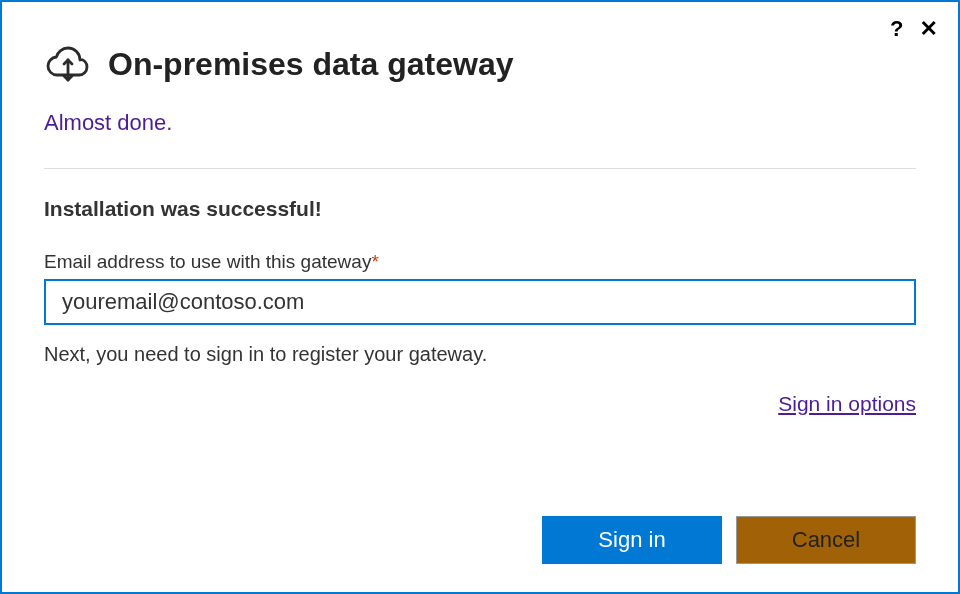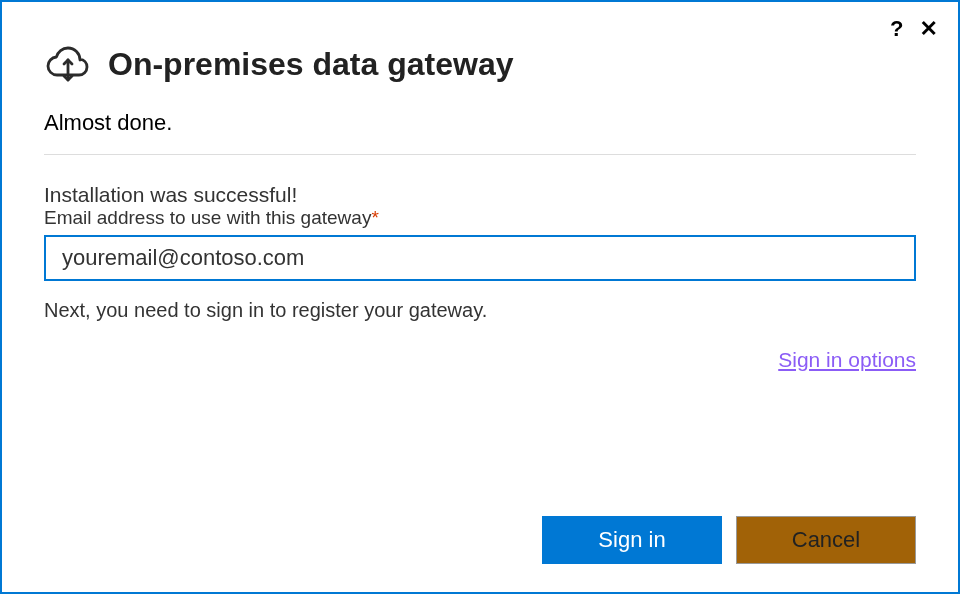--- a/index.html
+++ b/index.html
@@ -35,33 +35,35 @@
       margin-top: 18px;
     }
     .cloud-icon svg { width: 48px; height: 48px; display:block;}
     .app-title {
       font-size: 32px;
       font-weight: 600;
       color: #222;
     }
     .subtitle {
       font-size: 22px;
-      color: #000000;
+      color: #4c1d95;
       margin-top: 22px;
-      padding-bottom: 18px;
+      padding-bottom: 32px;
       border-bottom: 1px solid #ddd;
     }
     .status-msg {
       font-size: 21px;
       color: #333;
       margin-top: 28px;
+      font-weight: bold;
     }
     .field-label {
       font-size: 19px;
       color: #333;
+      margin-top: 30px;
     }
     .req-asterisk { color: #d83b01; }
     .email-input {
       display:block;
       width: 100%;
       font-size: 22px;
       padding: 8px 16px;
       border: 2px solid #0078d4;
       outline: none;
       margin-top: 6px;
@@ -69,21 +71,21 @@
       font-family: inherit;
     }
     .next-msg {
       font-size: 20px;
       color: #333;
       margin-top: 18px;
     }
     .link-row { text-align: right; margin-top: 26px; }
     .signin-options-link {
       font-size: 21px;
-      color: #8b5cf6;
+      color: #4c1d95;
       text-decoration: underline;
       cursor: pointer;
     }
     .button-row {
       position: absolute;
       bottom: 28px;
       right: 42px;
       display: flex;
       gap: 14px;
       align-items: center;

